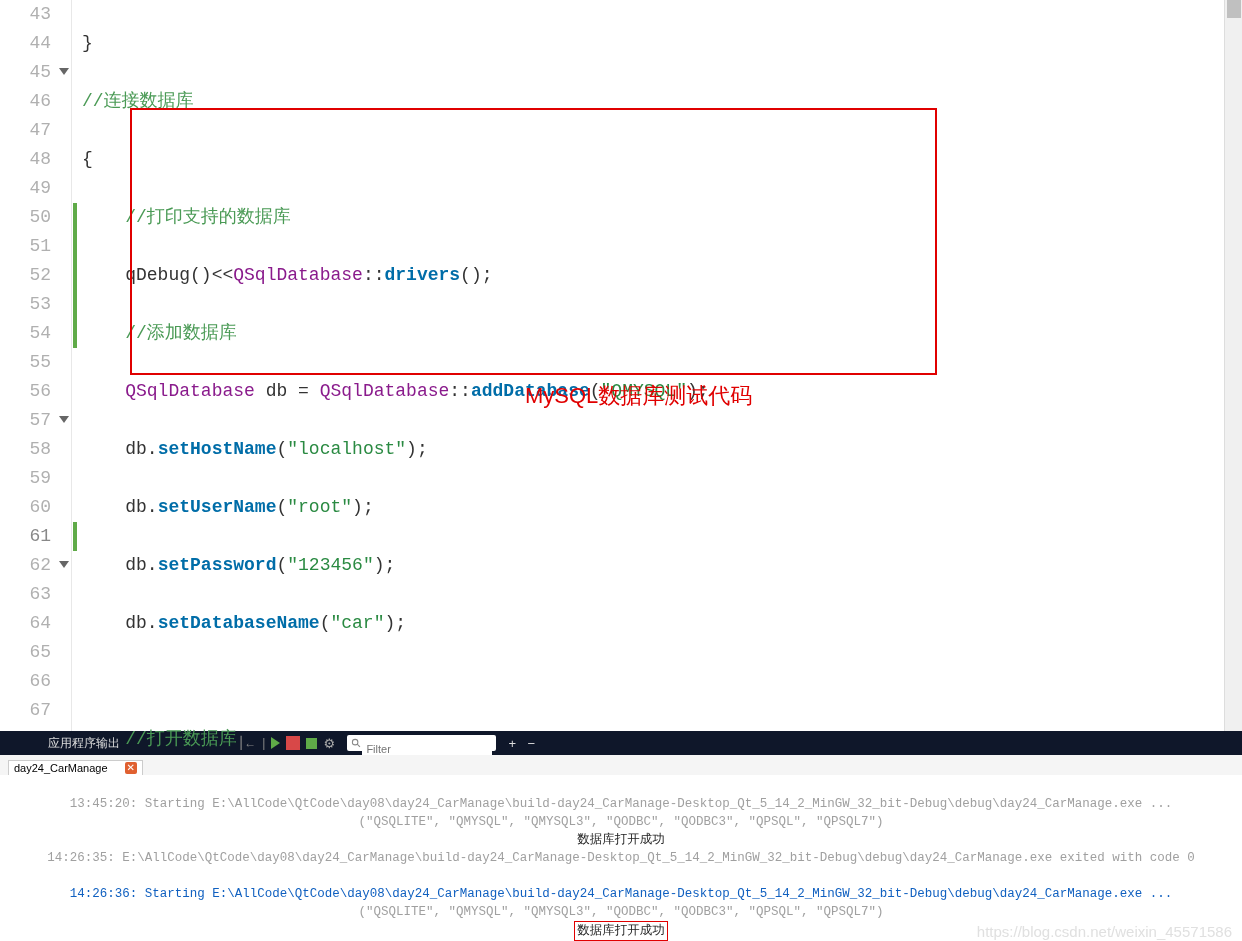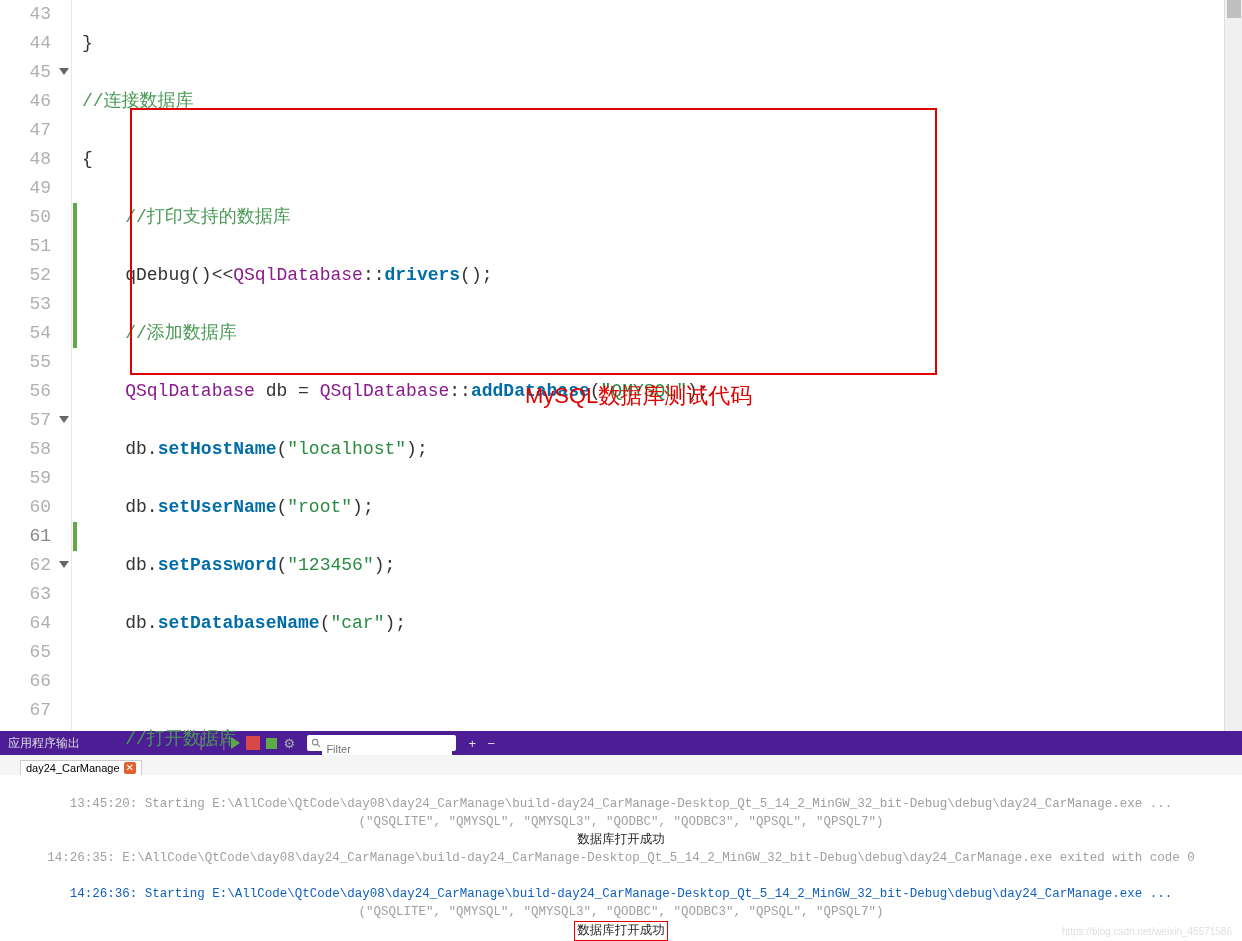--- a/index.html
+++ b/index.html
@@ -18,40 +18,40 @@
   .cm  { color:#4a9a55; }
   .cls { color:#8a1b8c; }
   .fn  { color:#006da8; font-weight:bold; }
   .op  { color:#333; }
   .str { color:#2a8a42; }
   .br  { background:#b4eeb4; }
   .redbox { position:absolute; left:130px; top:108px; width:807px; height:267px; border:2px solid #e00000; pointer-events:none; }
   .redlabel { position:absolute; left:525px; top:381px; color:#e00000; font-size:22px; font-family:"Microsoft YaHei",SimSun,sans-serif; }
   .scrollbar-v { position:absolute; right:0; top:0; width:18px; height:731px; background:#f0f0f0; border-left:1px solid #ddd; }
   .scrollbar-v .thumb { position:absolute; top:0; left:2px; width:14px; height:18px; background:#c0c0c0; }
-  .output-bar { height:24px; background:#4c1d95; display:flex; align-items:center; font-size:12px; color:#ddd; font-family:"Microsoft YaHei",sans-serif; }
+  .output-bar { height:24px; background:#0f172a; display:flex; align-items:center; font-size:12px; color:#ddd; font-family:"Microsoft YaHei",sans-serif;padding-left:40px; }
   .output-bar .title { padding:0 8px; }
   .output-bar .tools { display:flex; align-items:center; gap:6px; margin-left:110px; }
   .tbtn { width:14px; height:14px; display:inline-block; }
   .tbtn.stop { background:#d84848; }
   .tbtn.play { width:0;height:0;border-top:6px solid transparent;border-bottom:6px solid transparent;border-left:9px solid #5faa48; }
   .tbtn.stop2 { background:#5faa48; width:11px;height:11px; }
   .tbtn.gear { color:#aaa; font-size:13px; }
   .filter-wrap { display:flex; align-items:center; background:#fff; border-radius:2px; height:16px; margin-left:4px; padding:0 4px; }
   .filter-wrap svg { width:11px; height:11px; }
   .filter-wrap input { border:none; outline:none; font-size:11px; width:130px; padding-left:4px; color:#666; font-family:Arial;margin-top:12px; }
   .plusminus { color:#ddd; margin-left:6px; font-size:13px; letter-spacing:4px; }
   .tabbar { height:20px; background:#f5f5f5; display:flex; align-items:flex-end; font-size:11px; font-family:"Microsoft YaHei",Arial; }
-  .tab { background:#fff; border:1px solid #ccc; border-bottom:none; padding:1px 5px; display:flex; align-items:center; gap:4px; margin-left:20px; }
+  .tab { background:#fff; border:1px solid #ccc; border-bottom:none; padding:1px 5px; display:flex; align-items:center; gap:17px; margin-left:8px; }
   .closex { background:#e06030; color:#fff; width:12px;height:12px; font-size:10px; line-height:11px; text-align:center; border-radius:2px; }
   .console { background:#fff; height:170px; font-family:Consolas,"Courier New",monospace; font-size:12.5px; line-height:18px; padding:2px 6px; color:#222; white-space:pre; overflow:hidden; position:relative;text-align:center; }
   .console .gray { color:#a0a0a0; }
   .console .blue { color:#1060c0; }
   .console .boxed { border:1px solid #e00000; display:inline-block; padding:0 2px; }
-  .watermark { position:absolute; right:10px; bottom:4px; color:#e0e0e0; font-size:10px; font-family:Arial; }
+  .watermark { position:absolute; right:10px; bottom:4px; color:#e0e0e0; font-size:15px; font-family:Arial; }
 </style>
 </head>
 <body>
 
 <div class="editor">
   <div class="gutter">
     <div class="ln"><span>43</span></div>
     <div class="ln"><span>44</span></div>
     <div class="ln"><span>45</span><span class="fold"></span></div>
     <div class="ln"><span>46</span></div>

